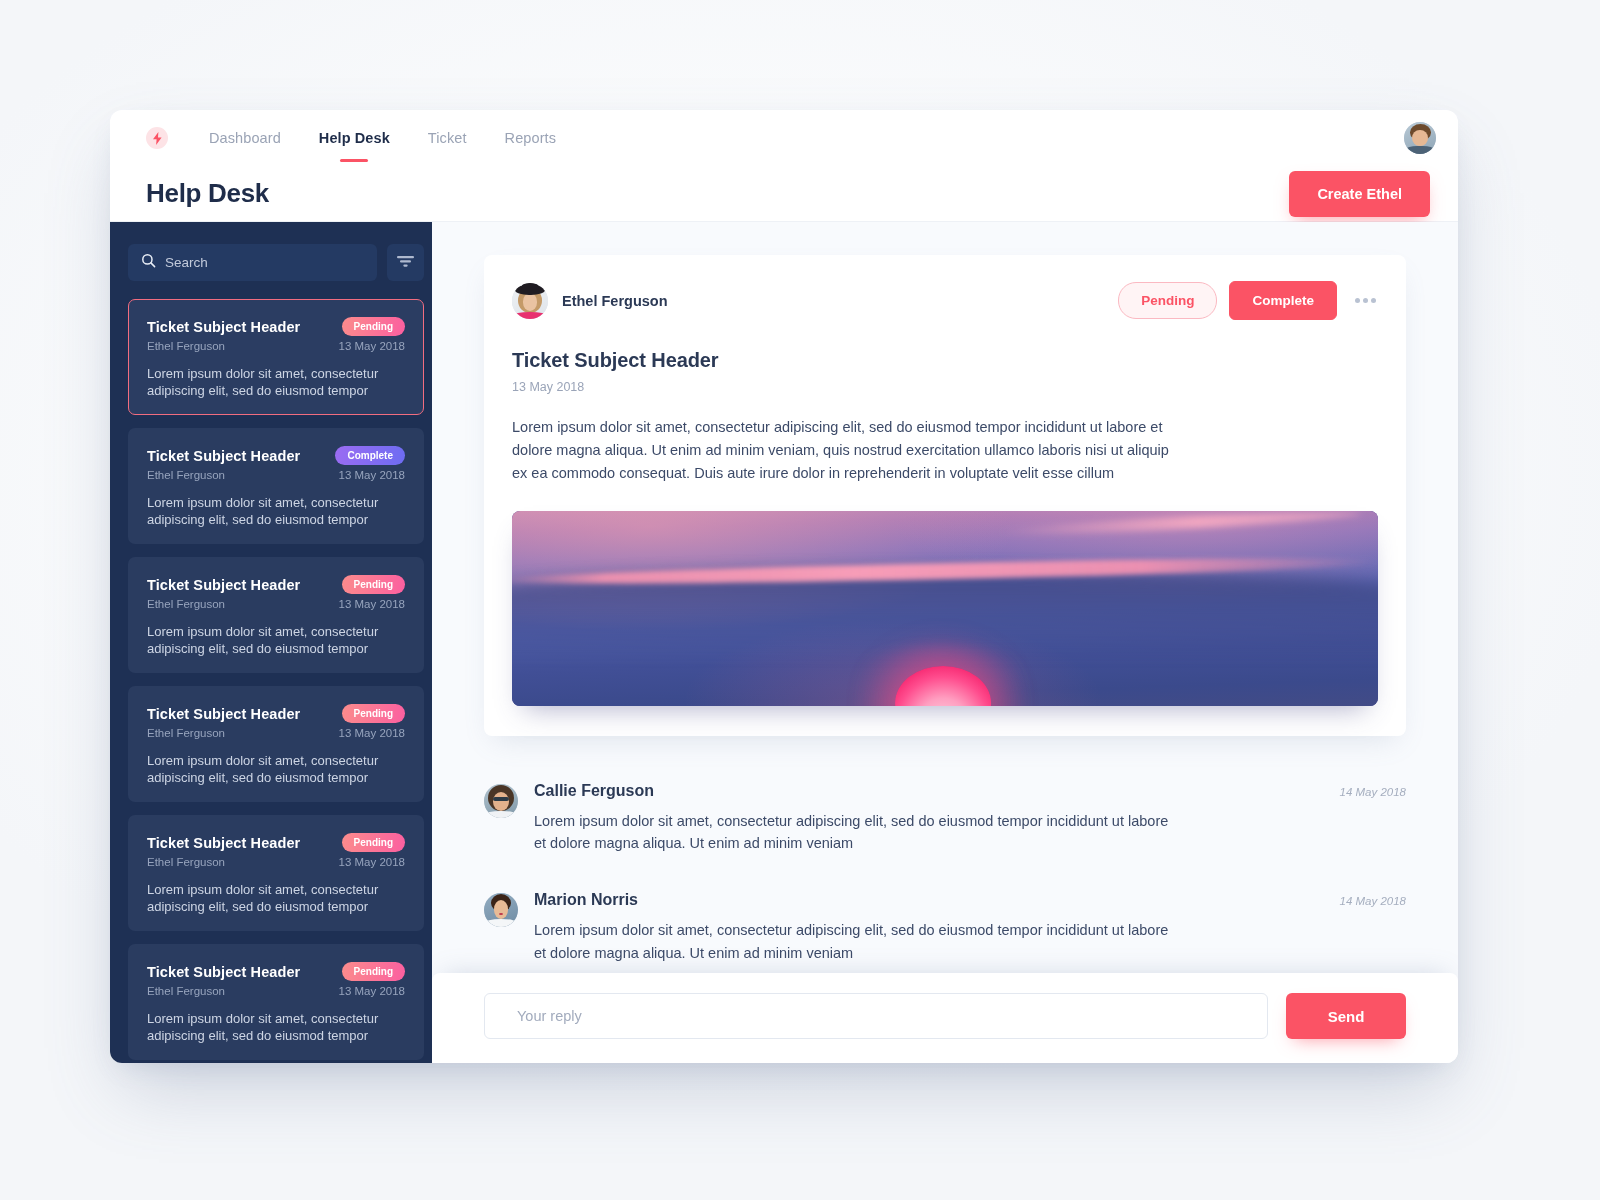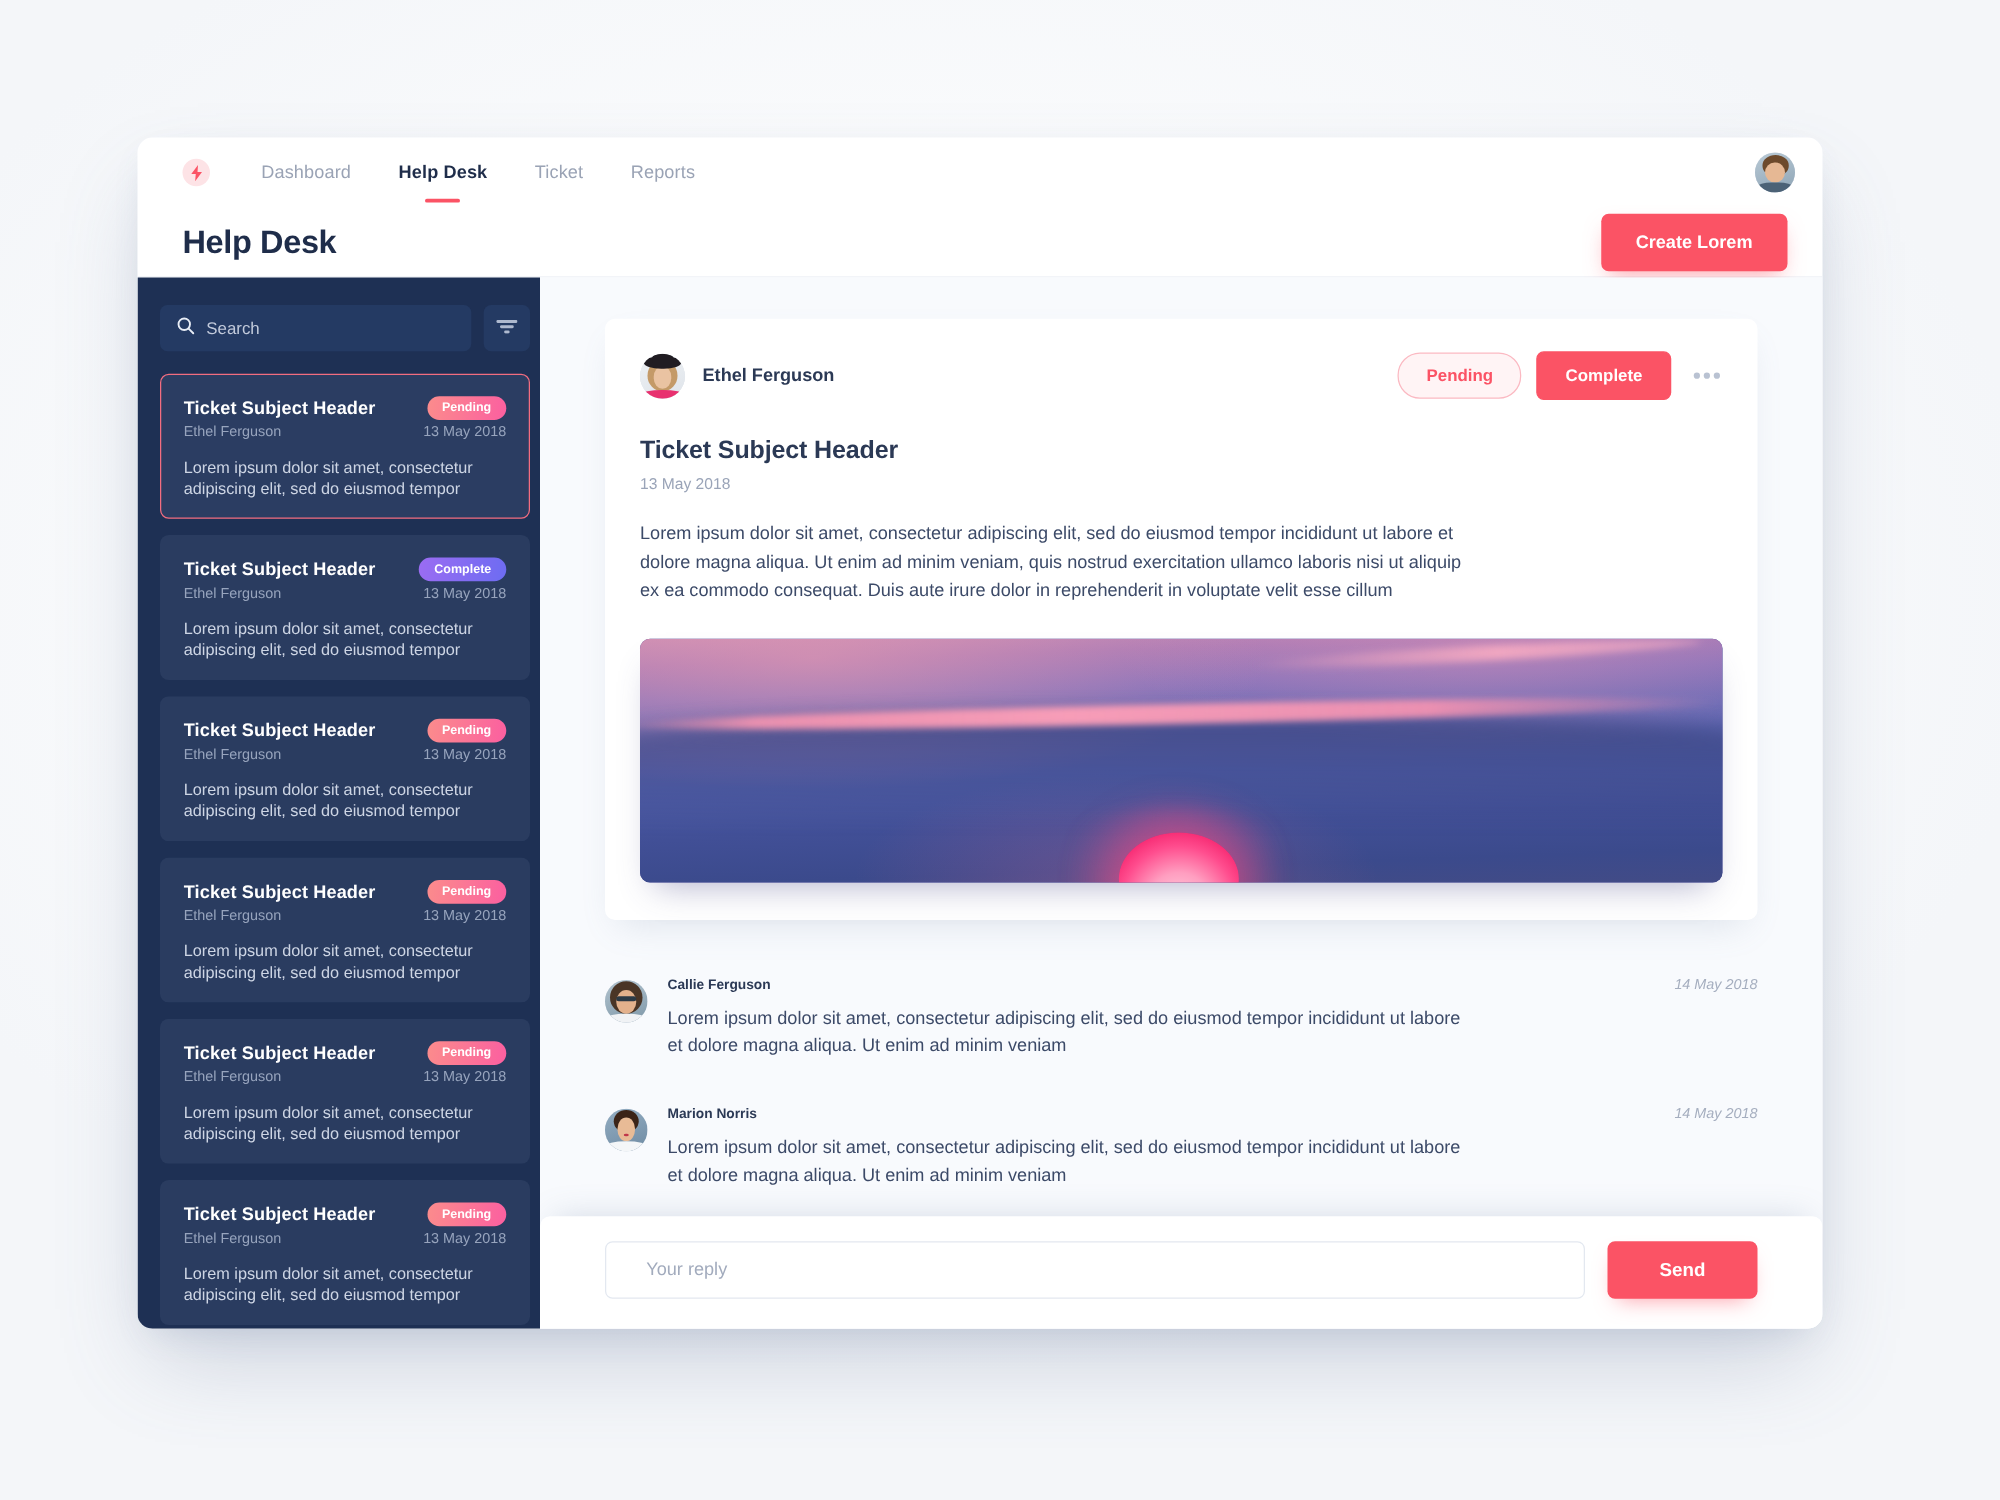--- a/index.html
+++ b/index.html
@@ -439,21 +439,21 @@
     flex: 0 0 auto;
     background: #dde2ea;
     margin-top: 2px;
   }
   .comment-main { flex: 1; min-width: 0; }
   .comment-head {
     display: flex;
     align-items: baseline;
   }
   .comment-name {
-    font-size: 11px;
+    font-size: 16px;
     font-weight: bold;
     color: #2b3955;
   }
   .comment-date {
     margin-left: auto;
     font-size: 11.5px;
     color: #a5aebf;
     font-style: italic;
   }
   .comment-text {
@@ -568,21 +568,21 @@
         <div class="bg"></div>
           <div class="hair"></div>
           <div class="face"></div>
           <div class="shirt"></div>
       </div>
     </div>
   </div>
 
   <div class="page-header">
     <div class="page-title">Help Desk</div>
-    <button class="create-ticket-btn">Create Lorem</button>
+    <button class="create-ticket-btn">Create Ethel</button>
   </div>
 
   <div class="app-body">
 
     <div class="sidebar">
 
       <div class="search-row">
         <div class="search-box">
           <span>
             <svg width="15" height="15" viewBox="0 0 15 15">

